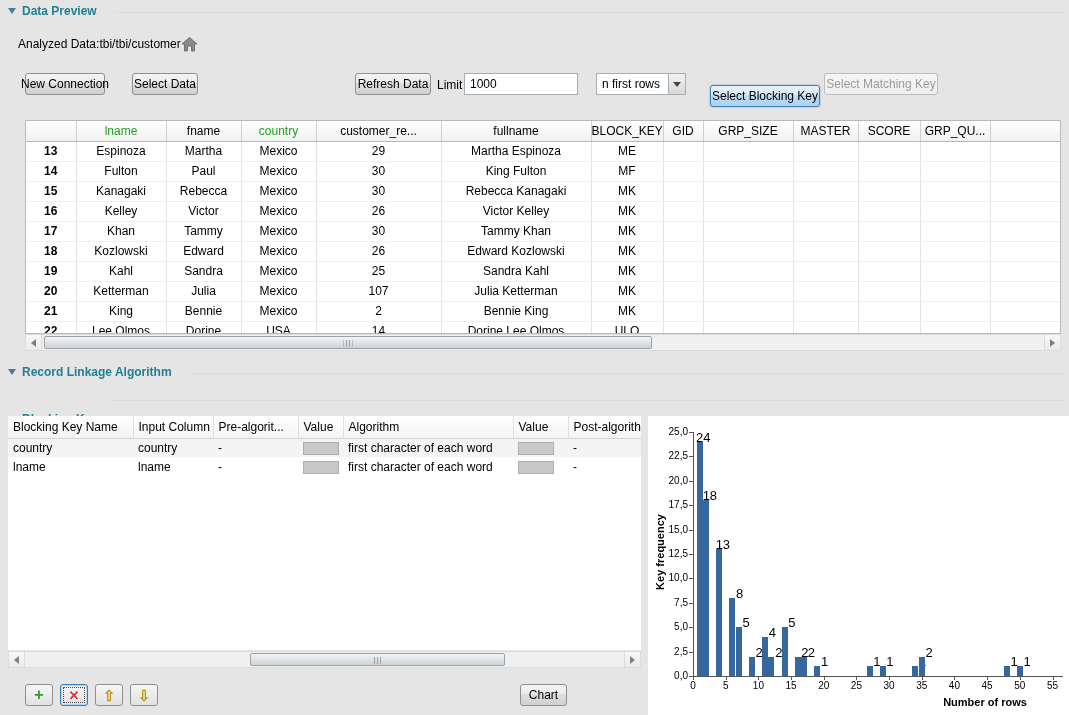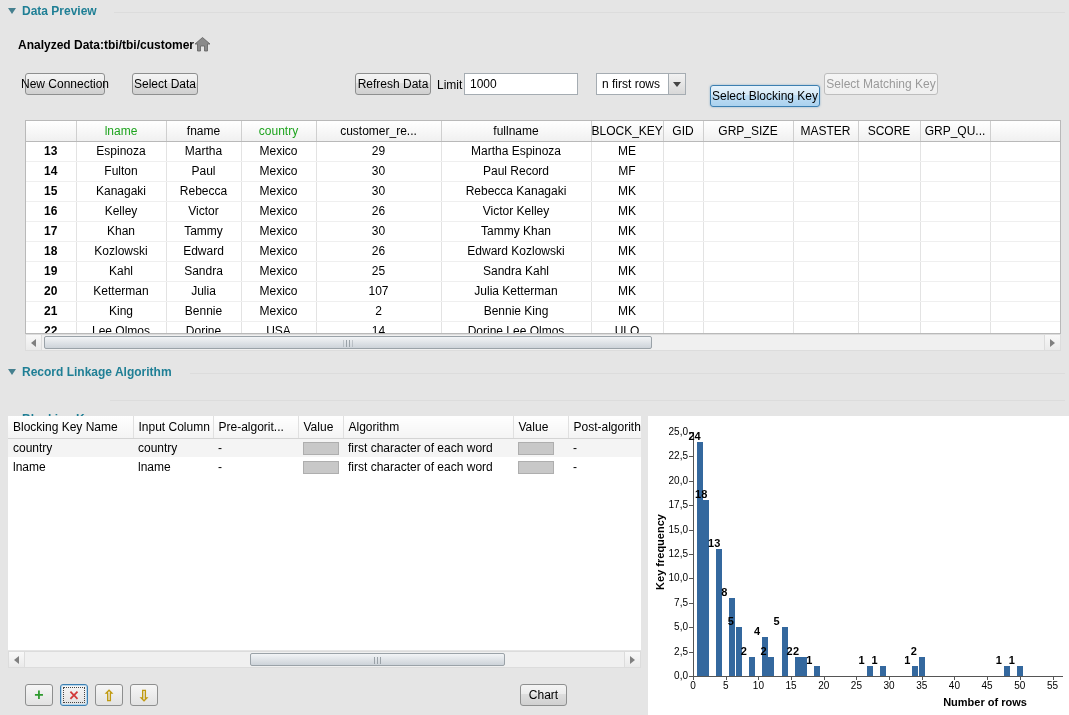--- a/index.html
+++ b/index.html
@@ -6,21 +6,21 @@
   html,body { background:#fff; }
   body { font-family:"Liberation Sans", sans-serif; font-size:12px; color:#000; }
   .app { position:relative; width:1069px; height:715px; background:#e5e5e5; overflow:hidden; }
 
   
   .section-header { position:absolute; left:8px; display:flex; align-items:center; gap:6px; height:15px; cursor:pointer; }
   .twisty { width:0; height:0; border-left:4px solid transparent; border-right:4px solid transparent; border-top:6px solid var(--twisty,#46808f); }
   .section-title { color:var(--section-title,#1f7f95); font-weight:bold; font-size:12px; white-space:nowrap; }
   .section-rule { position:absolute; height:1px; background:#dcdcdc; }
 
-  .analyzed { position:absolute; display:flex; align-items:center; font-weight:bold; }
+  .analyzed { position:absolute; display:flex; font-weight:normal; }
 
   
   .btn { position:absolute; height:22px; border:1px solid #8e8f8f; border-radius:3px;
          background:linear-gradient(#f4f4f4,#ececec 45%,#dedede 46%,#d0d0d0);
          font-family:"Liberation Sans",sans-serif; font-size:12px; color:#000;
          display:flex; align-items:center; justify-content:center; padding:0 8px; cursor:pointer; white-space:nowrap; }
   .btn.selected { background:linear-gradient(#e8f3fb,#d6eaf8 45%,#c0def4 46%,#abd2ef);
                   border-color:var(--selected-border,#3c7fb1); box-shadow:0 0 2px rgba(60,127,177,.6); }
   .btn.disabled { color:#9a9a9a; background:linear-gradient(#f5f5f5,#efefef); border-color:#bdbdbd; cursor:default; }
   .field-label { position:absolute; white-space:nowrap; }
@@ -80,21 +80,21 @@
   .chart .yaxis { position:absolute; left:45px; top:16px; width:1px; height:245px; background:#555; }
   .chart .xaxis { position:absolute; left:45px; top:260px; width:370px; height:1px; background:#555; }
   .chart .ylabel { position:absolute; left:-48px; top:130px; width:120px; text-align:center;
                    transform:rotate(-90deg); font-weight:bold; font-size:11px; }
   .chart .xlabel { position:absolute; left:277px; top:280px; width:120px; text-align:center; font-weight:bold; font-size:11px; }
   .chart .ytick-label { position:absolute; width:38px; text-align:right; font-size:10px; }
   .chart .ytick-mark { position:absolute; width:4px; height:1px; background:#555; }
   .chart .xtick-label { position:absolute; width:30px; text-align:center; font-size:10px; }
   .chart .xtick-mark { position:absolute; width:1px; height:4px; background:#555; }
   .chart .bar { position:absolute; background:var(--bar-color,#34689e); }
-  .chart .bar-label { position:absolute; width:22px; text-align:left; font-size:11px;font-weight:bold; }
+  .chart .bar-label { position:absolute; width:22px; text-align:right; font-size:13px; }
 </style>
 </head>
 <body>
 
 <div class="app">
 
   <div class="section-header" style="top:3px">
     <span class="twisty"></span>
     <span class="section-title">Data Preview</span>
   </div>
@@ -168,21 +168,21 @@
             <td class=""></td>
             <td class=""></td>
             <td class=""></td>
           </tr>
           <tr>
             <td class="rownum">14</td>
             <td class="">Fulton</td>
             <td class="">Paul</td>
             <td class="">Mexico</td>
             <td class="">30</td>
-            <td class="">Paul Record</td>
+            <td class="">King Fulton</td>
             <td class="">MF</td>
             <td class=""></td>
             <td class=""></td>
             <td class=""></td>
             <td class=""></td>
             <td class=""></td>
             <td class=""></td>
           </tr>
           <tr>
             <td class="rownum">15</td>

